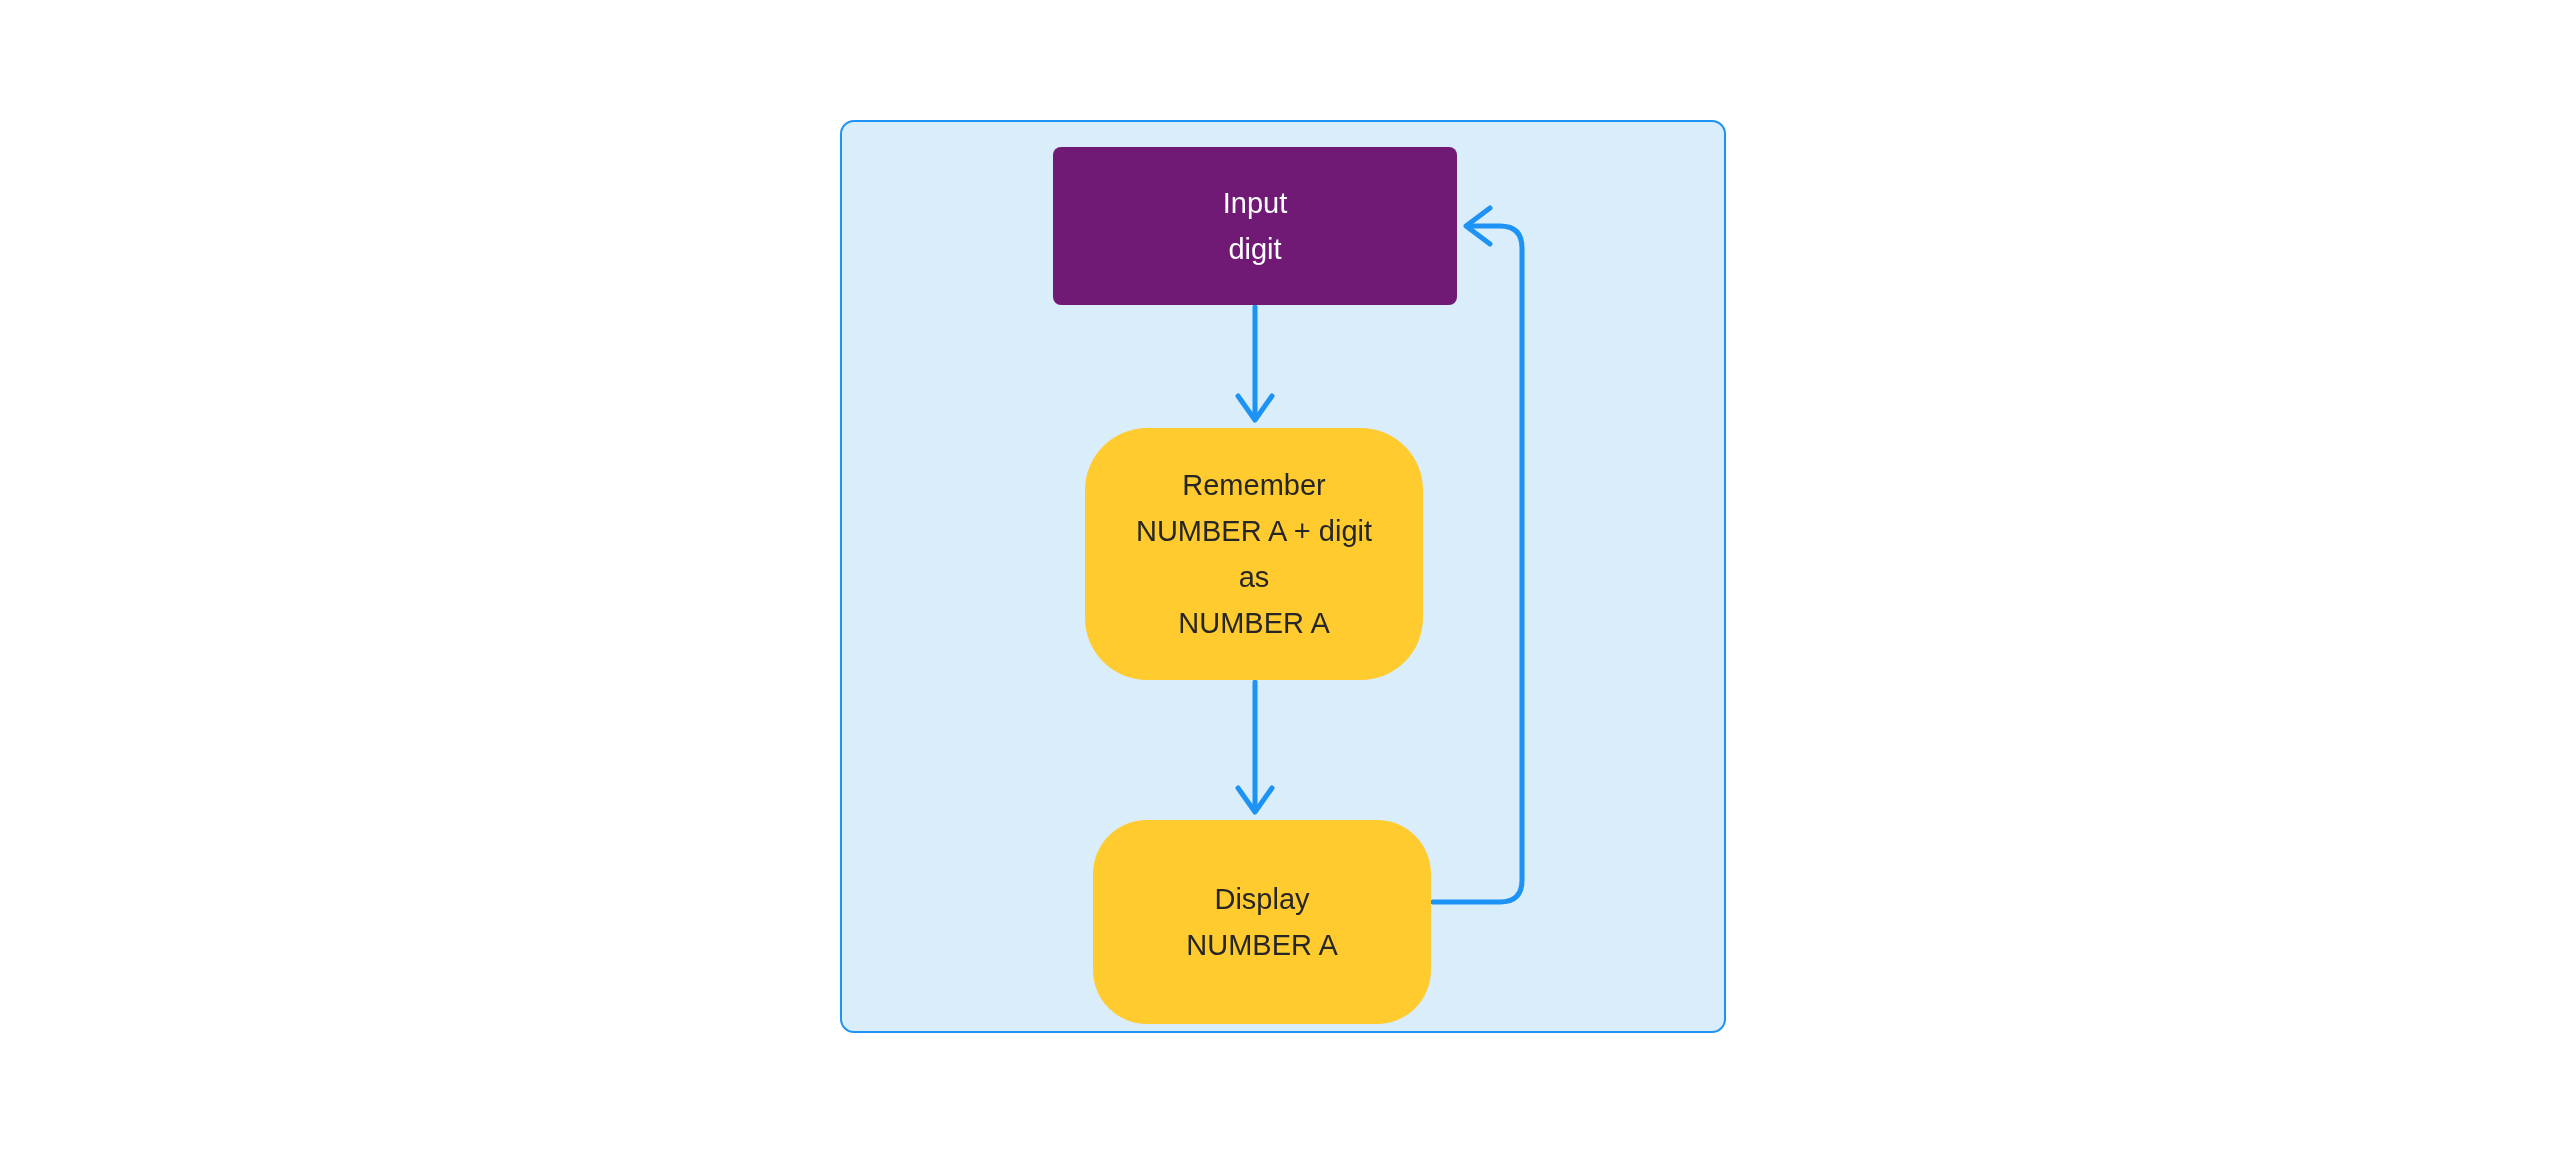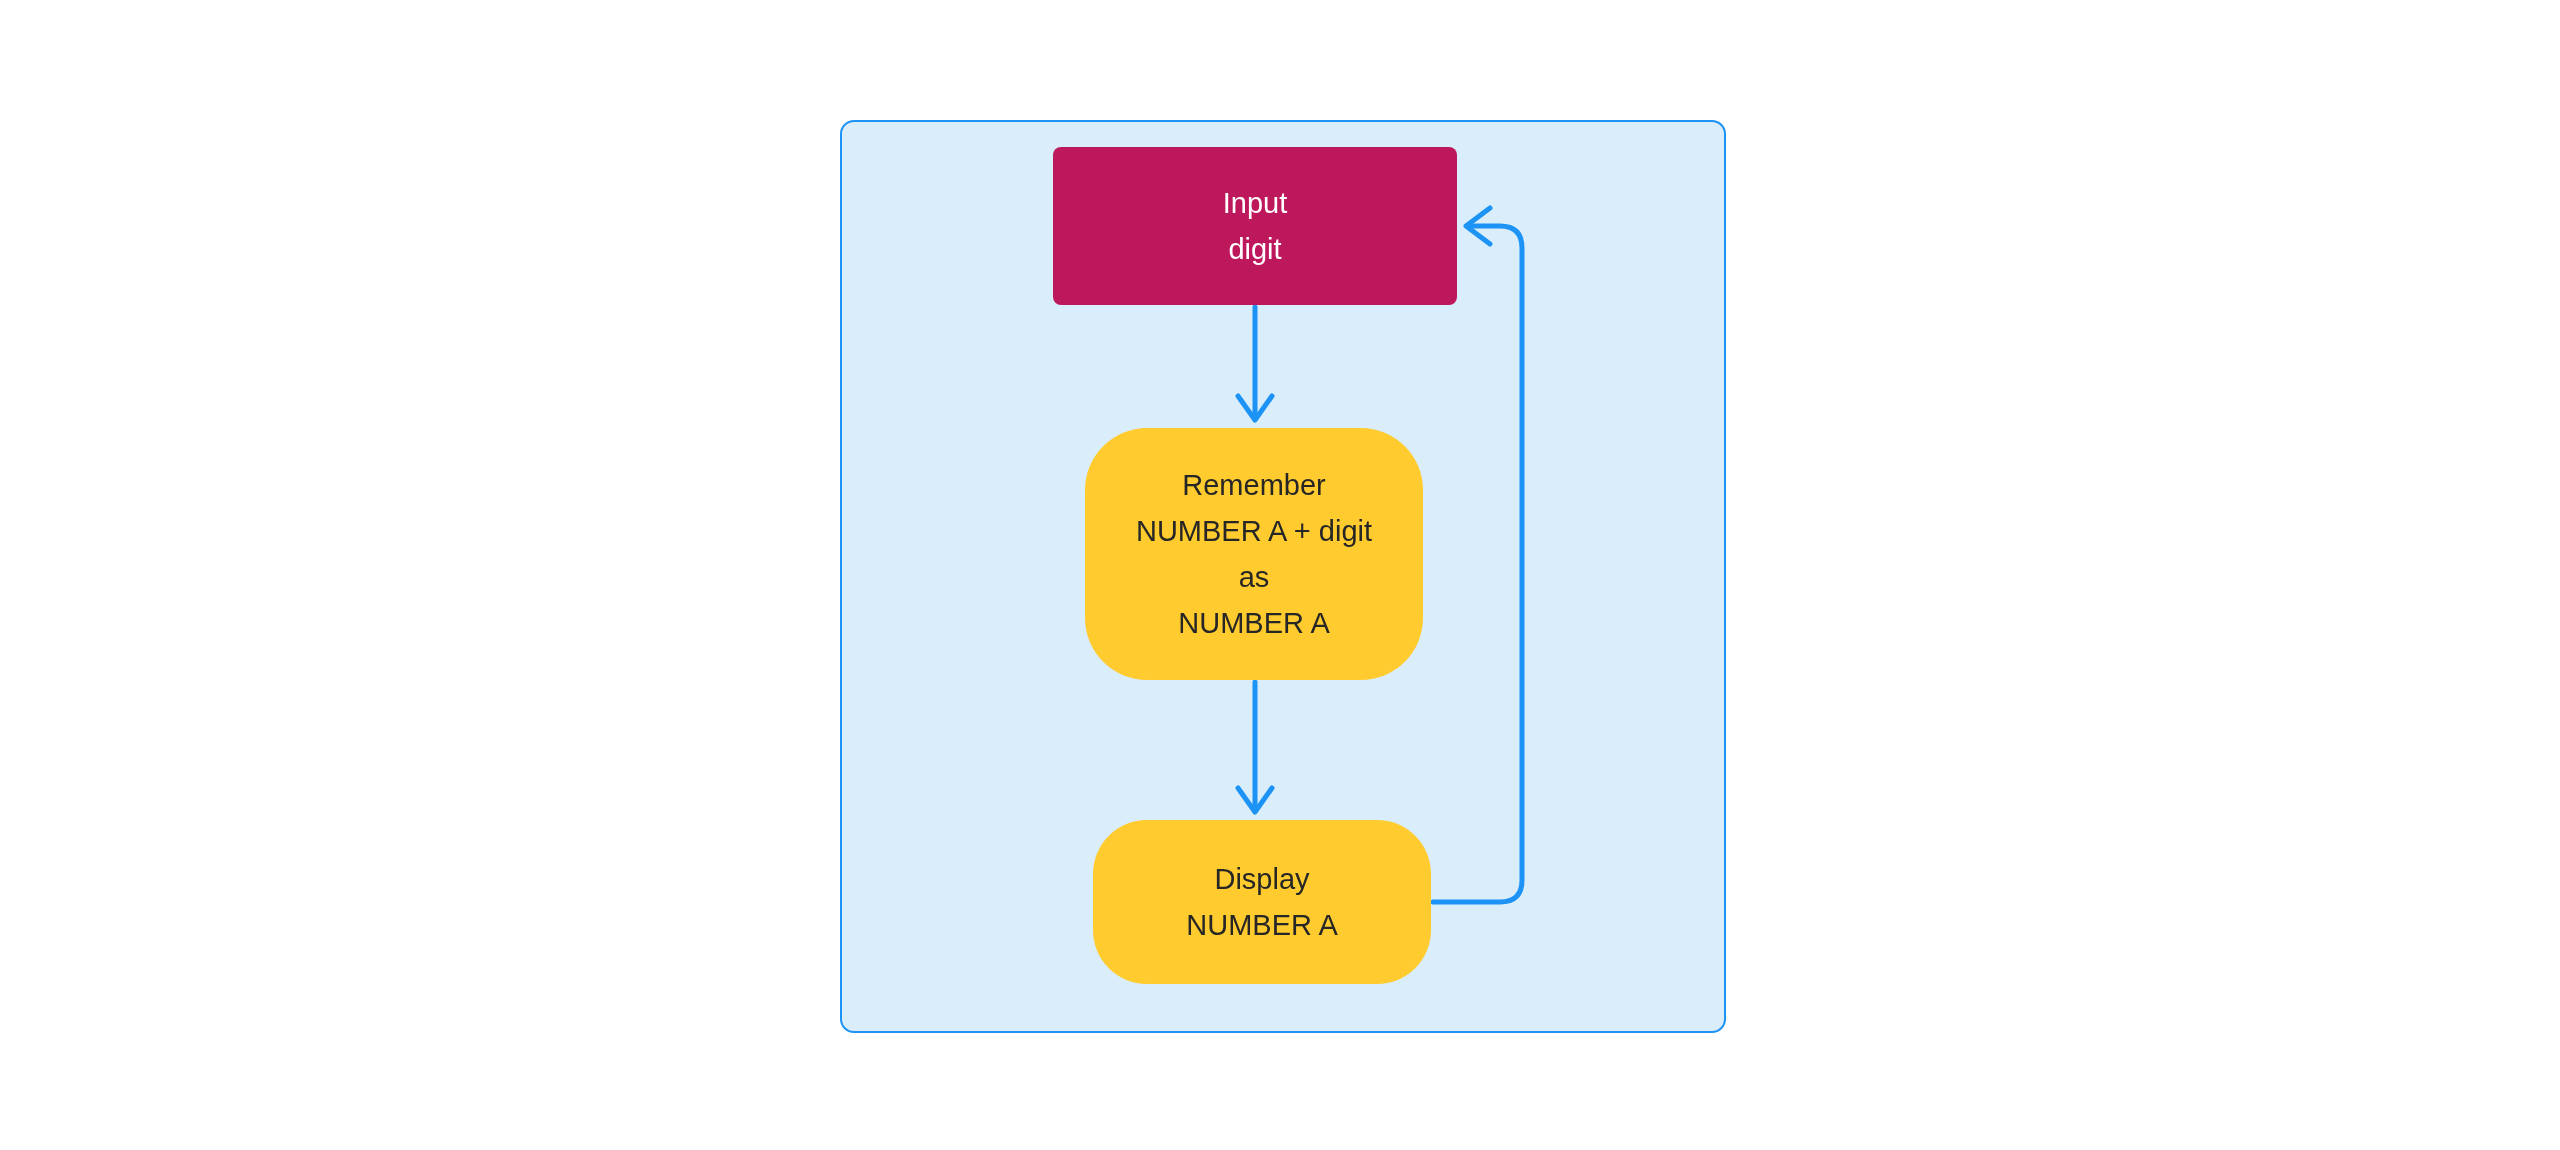--- a/index.html
+++ b/index.html
@@ -83,21 +83,21 @@
   }
   .node .line {
     white-space: nowrap;
   }
 
   #node-input-digit {
     left: 213px;
     top: 99px;
     width: 404px;
     height: 158px;
-    background: #be185d;
+    background: #701a75;
     border-radius: 8px;
   }
   #node-input-digit .line {
     color: #ffffff;
     font-size: 29px;
     line-height: 46px;
   }
 
   #node-remember {
     left: 245px;
@@ -110,21 +110,21 @@
   #node-remember .line {
     color: #262626;
     font-size: 29px;
     line-height: 46px;
   }
 
   #node-display {
     left: 253px;
     top: 772px;
     width: 338px;
-    height: 164px;
+    height: 204px;
     background: #ffcb2e;
     border-radius: 54px;
   }
   #node-display .line {
     color: #262626;
     font-size: 29px;
     line-height: 46px;
   }
 </style>
 </head>

